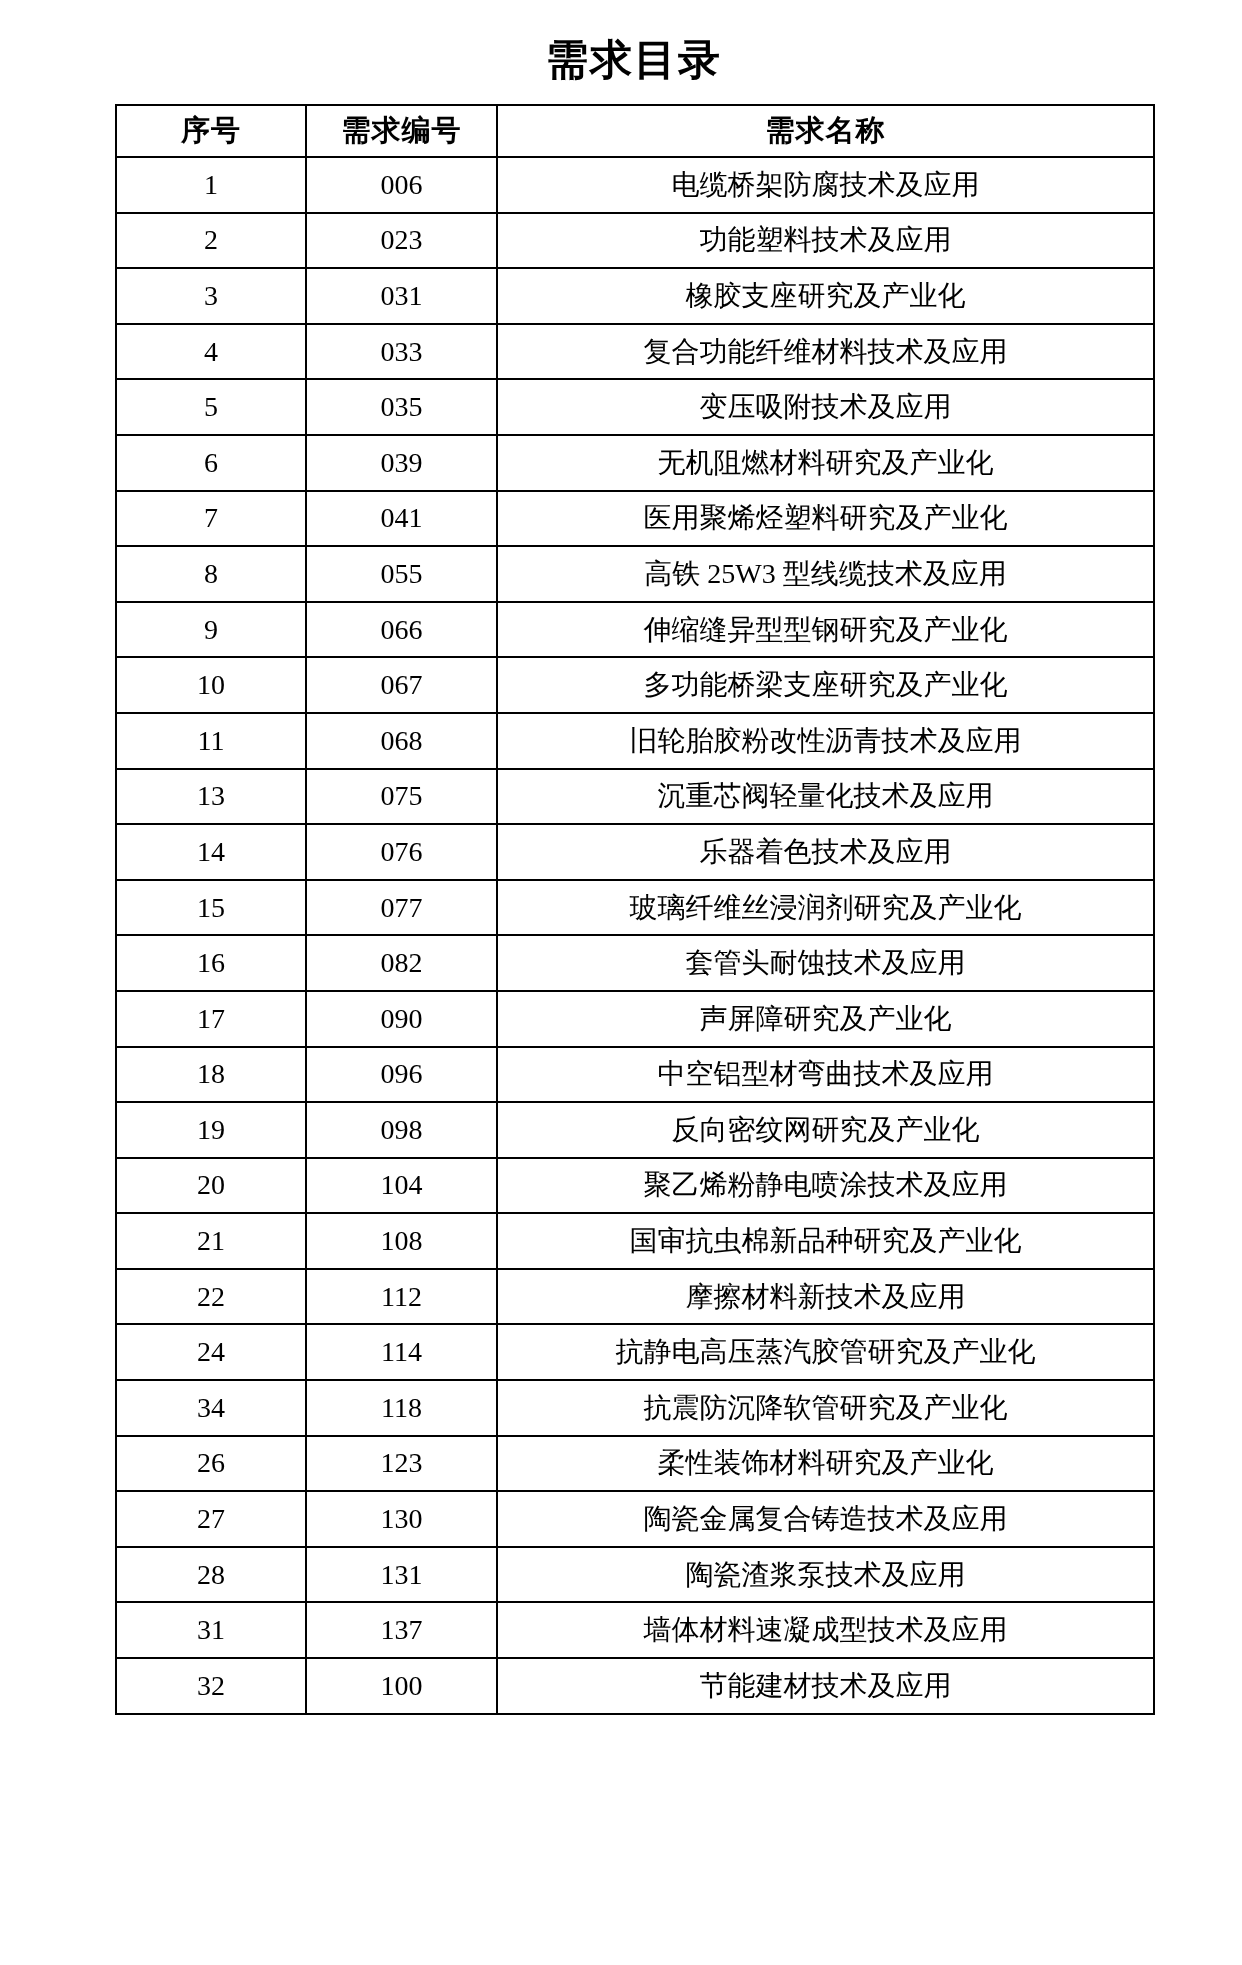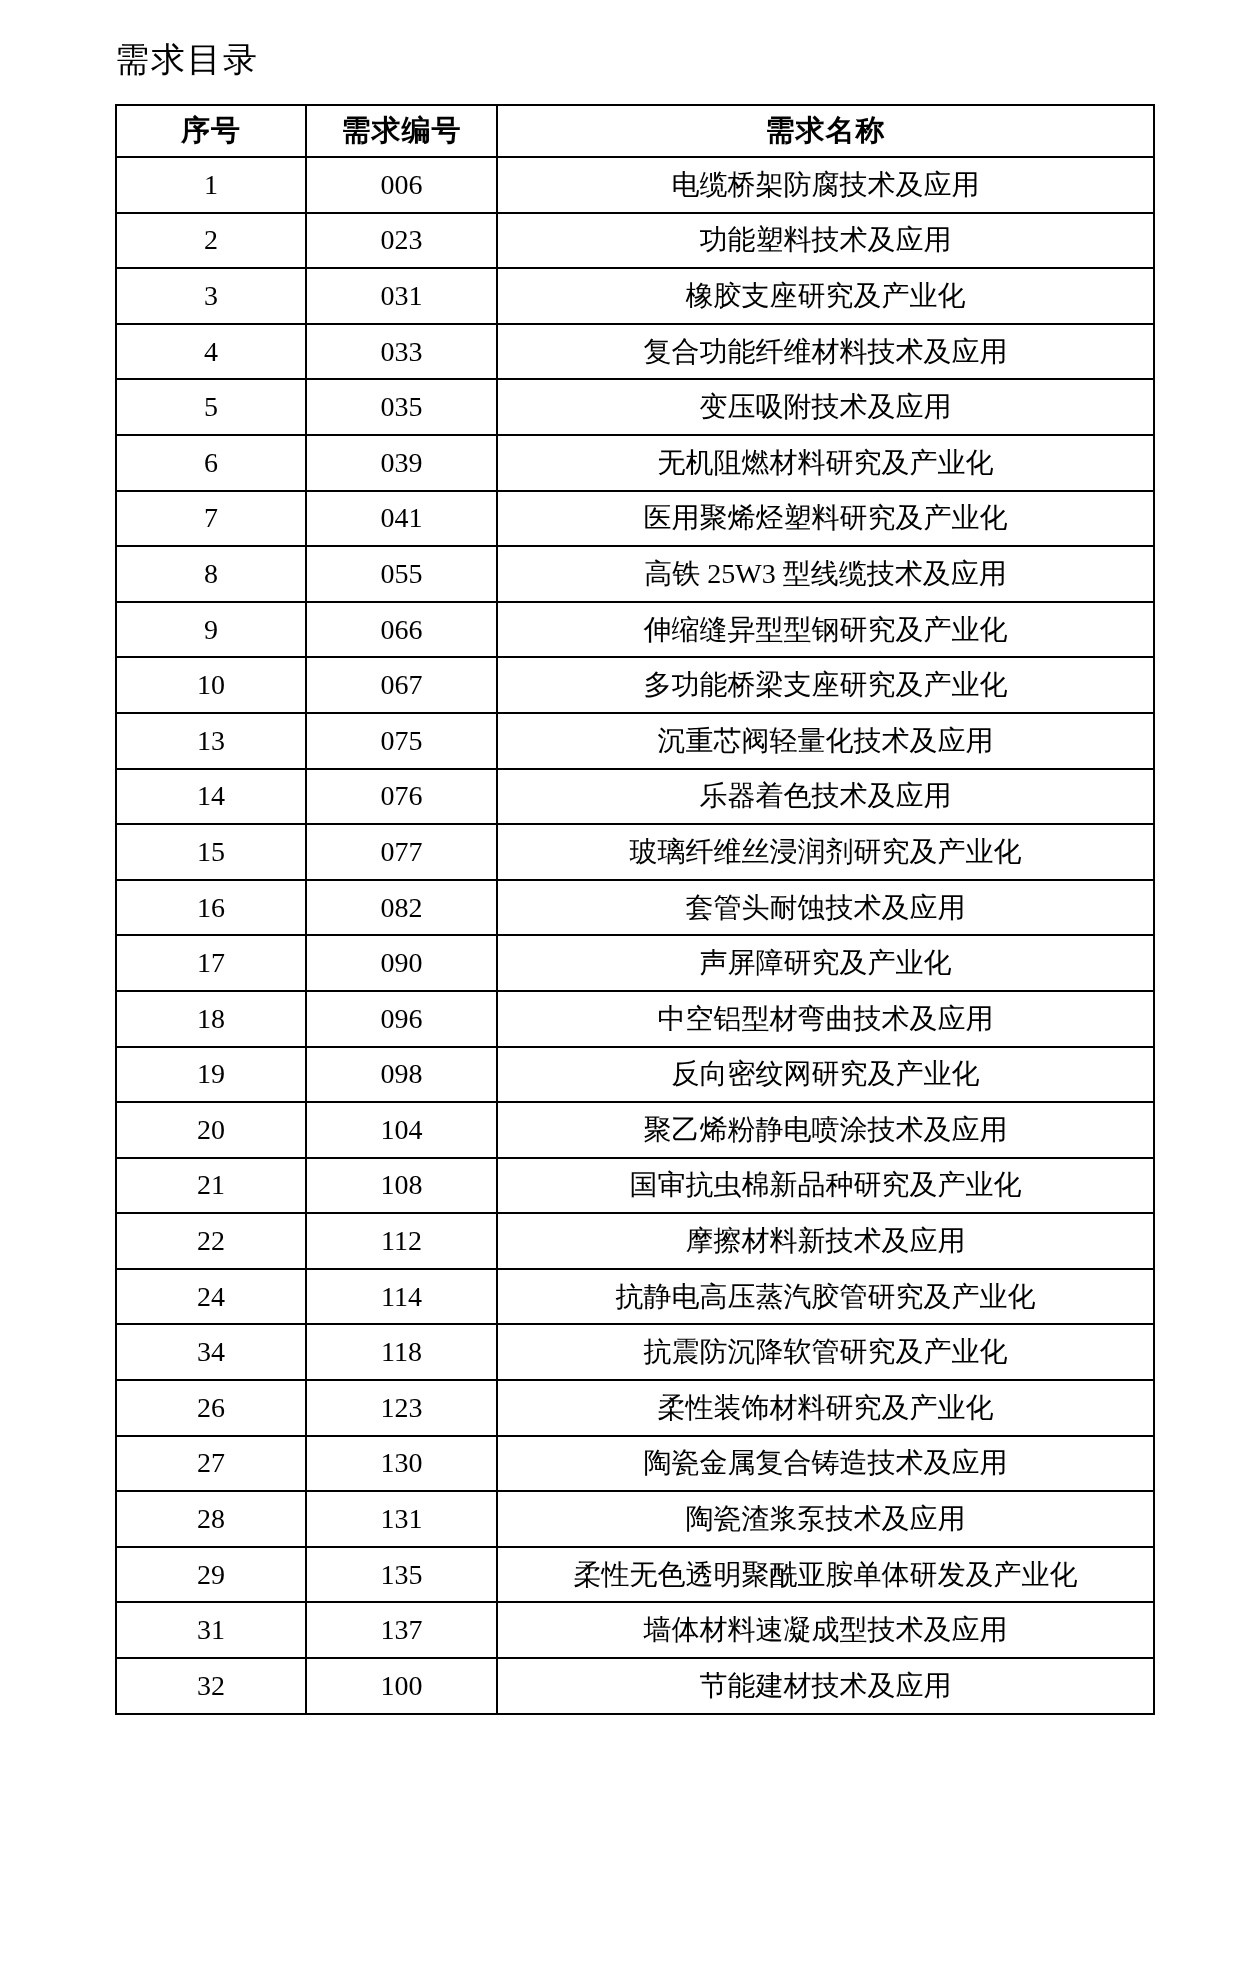--- a/index.html
+++ b/index.html
@@ -12,22 +12,23 @@
     height: 1965px;
     position: relative;
     font-family: "Liberation Serif", "DejaVu Serif", serif;
     color: #000000;
   }
   .doc-title {
     position: absolute;
     top: 38px;
     left: 115px;
     width: 1038px;
-    font-size: 34px;
-    font-weight: normal;
+    text-align: center;
+    font-size: 42px;
+    font-weight: bold;
     letter-spacing: 2px;
     line-height: 44px;
   }
   table.demand-table {
     position: absolute;
     top: 104px;
     left: 115px;
     width: 1038px;
     border-collapse: collapse;
     table-layout: fixed;
@@ -119,20 +120,25 @@
         <td>9</td>
         <td>066</td>
         <td>伸缩缝异型型钢研究及产业化</td>
       </tr>
       <tr>
         <td>10</td>
         <td>067</td>
         <td>多功能桥梁支座研究及产业化</td>
       </tr>
       <tr>
+        <td>11</td>
+        <td>068</td>
+        <td>旧轮胎胶粉改性沥青技术及应用</td>
+      </tr>
+      <tr>
         <td>13</td>
         <td>075</td>
         <td>沉重芯阀轻量化技术及应用</td>
       </tr>
       <tr>
         <td>14</td>
         <td>076</td>
         <td>乐器着色技术及应用</td>
       </tr>
       <tr>
@@ -192,25 +198,20 @@
       </tr>
       <tr>
         <td>27</td>
         <td>130</td>
         <td>陶瓷金属复合铸造技术及应用</td>
       </tr>
       <tr>
         <td>28</td>
         <td>131</td>
         <td>陶瓷渣浆泵技术及应用</td>
-      </tr>
-      <tr>
-        <td>29</td>
-        <td>135</td>
-        <td>柔性无色透明聚酰亚胺单体研发及产业化</td>
       </tr>
       <tr>
         <td>31</td>
         <td>137</td>
         <td>墙体材料速凝成型技术及应用</td>
       </tr>
       <tr>
         <td>32</td>
         <td>100</td>
         <td>节能建材技术及应用</td>

